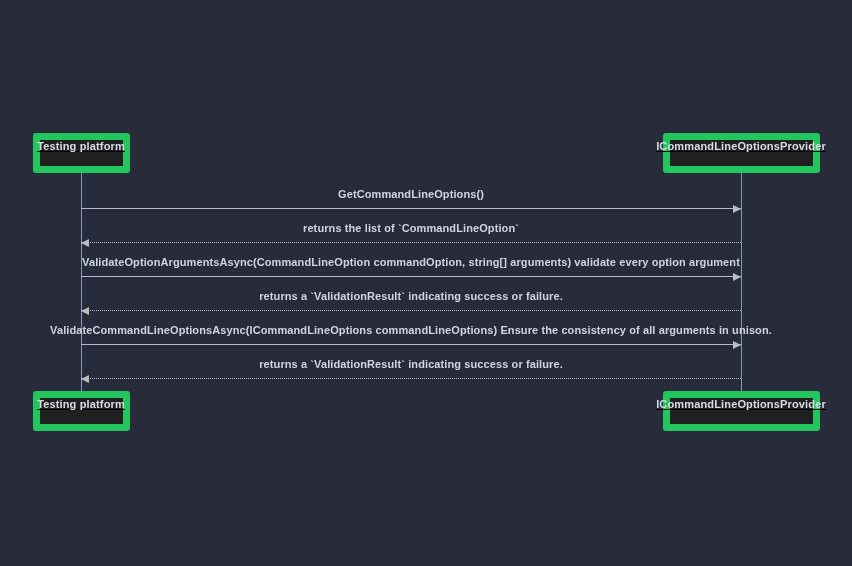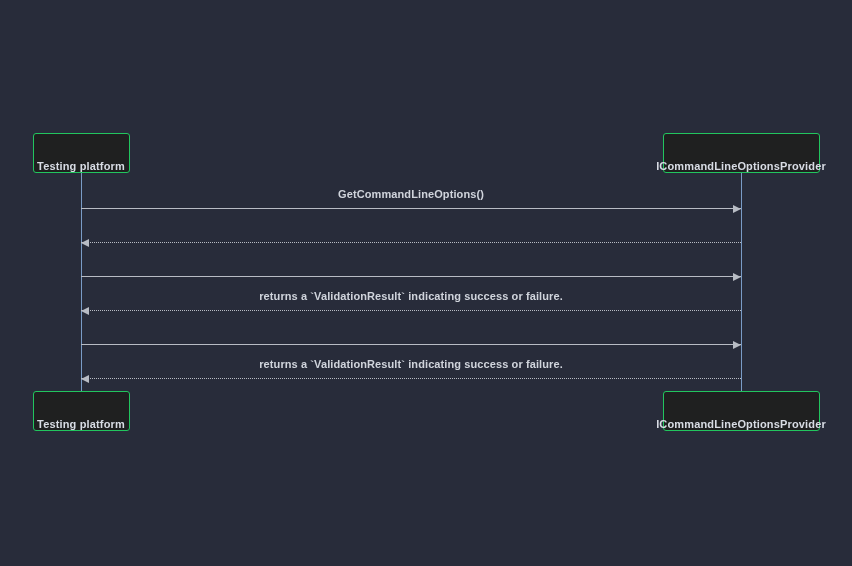--- a/index.html
+++ b/index.html
@@ -14,27 +14,28 @@
     overflow: hidden;
   }
   #diagram {
     position: relative;
     width: 852px;
     height: 566px;
   }
   .participant-box {
     position: absolute;
     background: #1f2020;
-    border: 1px solid #22c55e;
+    border: 7px solid #22c55e;
     border-radius: 3px;
     box-sizing: border-box;
     display: flex;
-    align-items: flex-end;
+    align-items: flex-start;
     justify-content: center;
     height: 40px;
+    text-decoration: underline;
   }
   .participant-label {
     color: #d8dce4;
     font-size: 11px;
     font-weight: bold;
     letter-spacing: 0.15px;
     white-space: nowrap;
   }
   .lifeline {
     position: absolute;
@@ -89,23 +90,26 @@
       <span class="participant-label">Testing platform</span>
     </div>
     <div class="participant-box" style="left: 662.5px; top: 391px; width: 157px;">
       <span class="participant-label">ICommandLineOptionsProvider</span>
     </div>
     <div class="msg-line" style="left: 81px; top: 208px; width: 660px;"></div>
     <div class="arrowhead right" style="top: 204.5px; left: 733px;"></div>
     <div class="msg-label" style="left: 411px; top: 188px;">GetCommandLineOptions()</div>
     <div class="msg-line dotted" style="left: 81px; top: 242px; width: 660px;"></div>
     <div class="arrowhead left" style="top: 238.5px; left: 81px;"></div>
+    <div class="msg-label" style="left: 411px; top: 222px;">returns the list of `CommandLineOption`</div>
     <div class="msg-line" style="left: 81px; top: 276px; width: 660px;"></div>
     <div class="arrowhead right" style="top: 272.5px; left: 733px;"></div>
+    <div class="msg-label" style="left: 411px; top: 256px;">ValidateOptionArgumentsAsync(CommandLineOption commandOption, string[] arguments) validate every option argument</div>
     <div class="msg-line dotted" style="left: 81px; top: 310px; width: 660px;"></div>
     <div class="arrowhead left" style="top: 306.5px; left: 81px;"></div>
     <div class="msg-label" style="left: 411px; top: 290px;">returns a `ValidationResult` indicating success or failure.</div>
     <div class="msg-line" style="left: 81px; top: 344px; width: 660px;"></div>
     <div class="arrowhead right" style="top: 340.5px; left: 733px;"></div>
+    <div class="msg-label" style="left: 411px; top: 324px;">ValidateCommandLineOptionsAsync(ICommandLineOptions commandLineOptions) Ensure the consistency of all arguments in unison.</div>
     <div class="msg-line dotted" style="left: 81px; top: 378px; width: 660px;"></div>
     <div class="arrowhead left" style="top: 374.5px; left: 81px;"></div>
     <div class="msg-label" style="left: 411px; top: 358px;">returns a `ValidationResult` indicating success or failure.</div>
   </div>
 
 </body></html>

